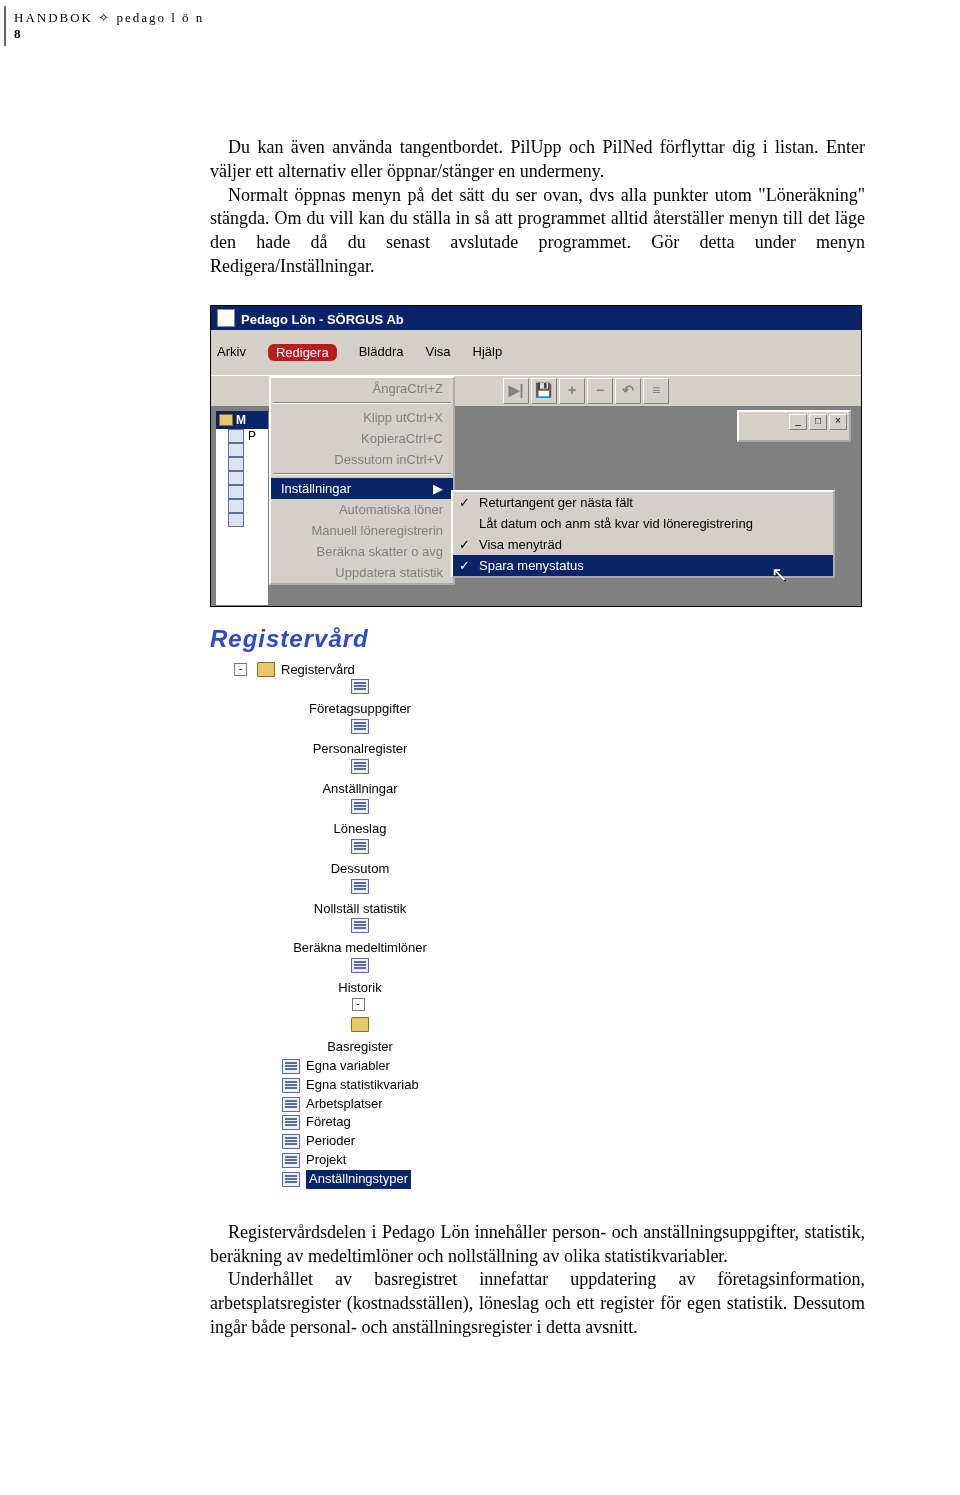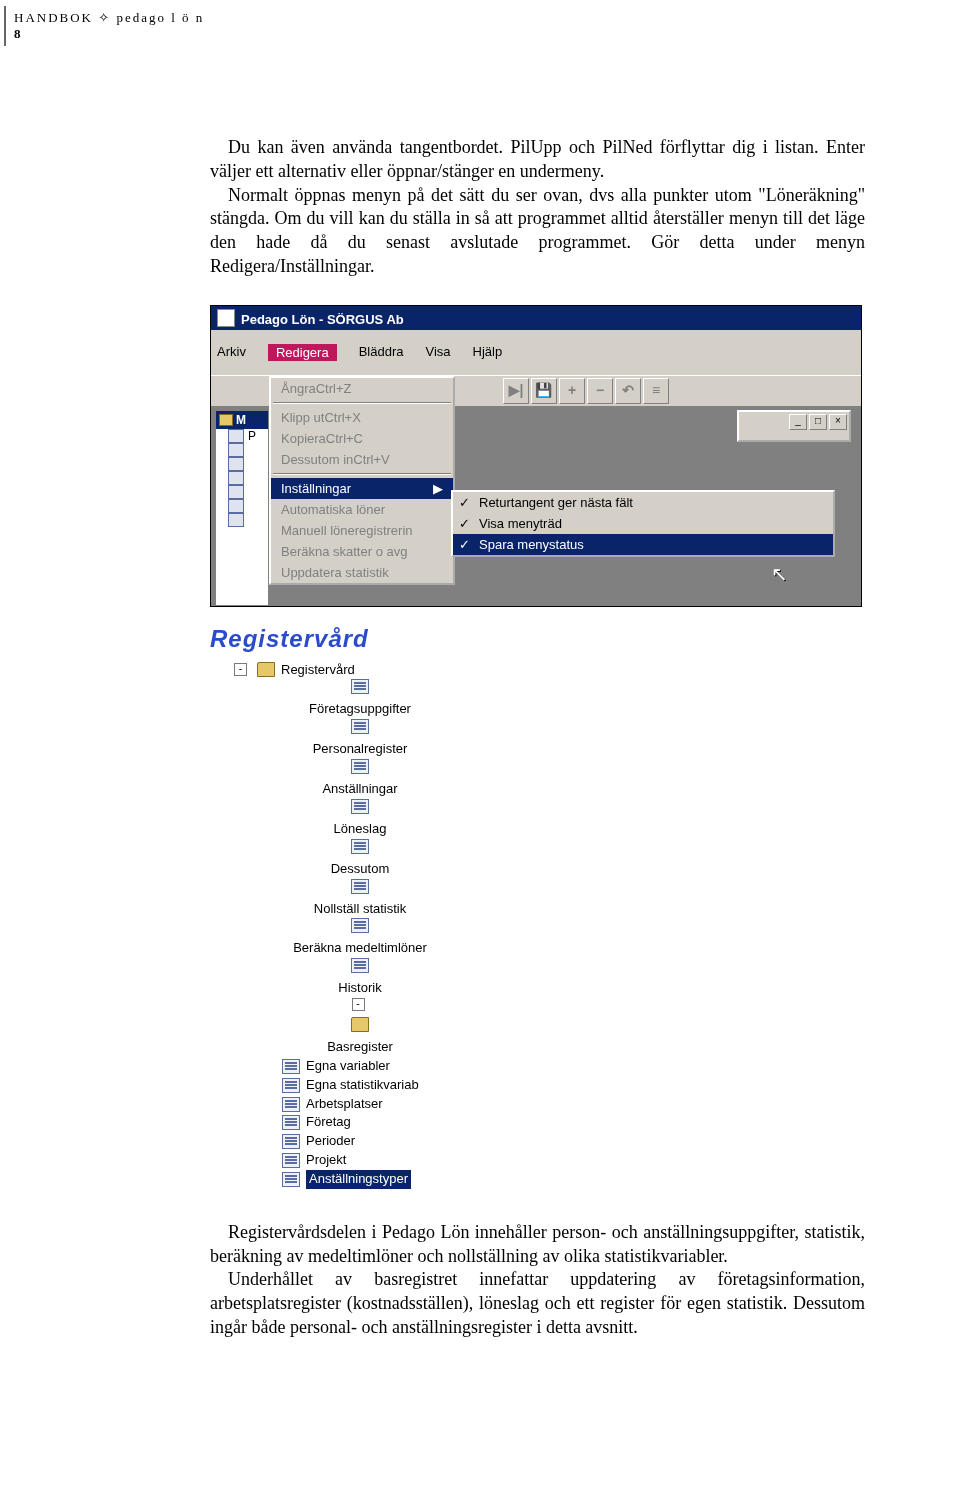--- a/index.html
+++ b/index.html
@@ -71,42 +71,42 @@
     width:16px;height:16px;background:#fff;border:1px solid #888;
   }
   .shot1 .menubar {
     background:#d4d0c8;
     border-bottom:1px solid #fff;
     padding:14px 6px;
     display:flex;
     gap:22px;
   }
   .shot1 .menubar .mhi {
-    background:#be185d;color:#fff;padding:1px 8px;
+    background:#b91c1c;color:#fff;padding:1px 8px;border-radius:6px;
   }
   .shot1 .client {
     background:#808080;
     position:relative;
     height:230px;
   }
   .tbwrap{
     position:absolute;left:0;top:0;right:0;height:30px;
     background:#d4d0c8;border-bottom:1px solid #808080;
   }
   .tbtnbar{position:absolute;left:290px;top:0;display:flex;gap:2px;padding:2px;}
   .tbtn{width:24px;height:24px;border:1px solid #fff;border-right-color:#808080;border-bottom-color:#808080;background:#d4d0c8;text-align:center;line-height:22px;color:#808080;font-weight:bold;font-size:14px;}
   .shot1 .dropdown {
     position:absolute;
     left:58px;top:0;
     width:182px;
     background:#d4d0c8;
     border:2px outset #fff;
     z-index:3;
   }
-  .drow{display:flex;justify-content:flex-start;padding:3px 10px;color:#808080;}
+  .drow{display:flex;justify-content:flex-end;padding:3px 10px;color:#808080;}
   .drow.sel{background:#0a246a;color:#fff;gap:48px;}
   .drow .arrow{margin-left:auto;}
   .dsep{border-top:1px solid #808080;border-bottom:1px solid #fff;margin:3px 2px;}
   .submenu{
     position:absolute;left:240px;top:114px;width:380px;
     background:#d4d0c8;border:2px outset #fff;z-index:4;
   }
   .srow{padding:3px 10px 3px 26px;position:relative;}
   .srow.sel{background:#0a246a;color:#fff;}
   .srow .chk{position:absolute;left:6px;}
@@ -261,20 +261,21 @@
           </div>
           <div class="drow">
             <span>Beräkna skatter o avg</span>
           </div>
           <div class="drow">
             <span>Uppdatera statistik</span>
           </div>
         </div>
       <div class="submenu" id="sub">
           <div class="srow"><span class="chk">✓</span><span>Returtangent ger nästa fält</span></div>
+          <div class="srow"><span>Låt datum och anm stå kvar vid löneregistrering</span></div>
           <div class="srow"><span class="chk">✓</span><span>Visa menyträd</span></div>
           <div class="srow sel"><span class="chk">✓</span><span>Spara menystatus</span></div>
         </div>
       <div class="cursor">↖</div>
     </div>
   </div>
 
   <div class="section-title">Registervård</div>
 
   <div class="treewrap" id="tree">

